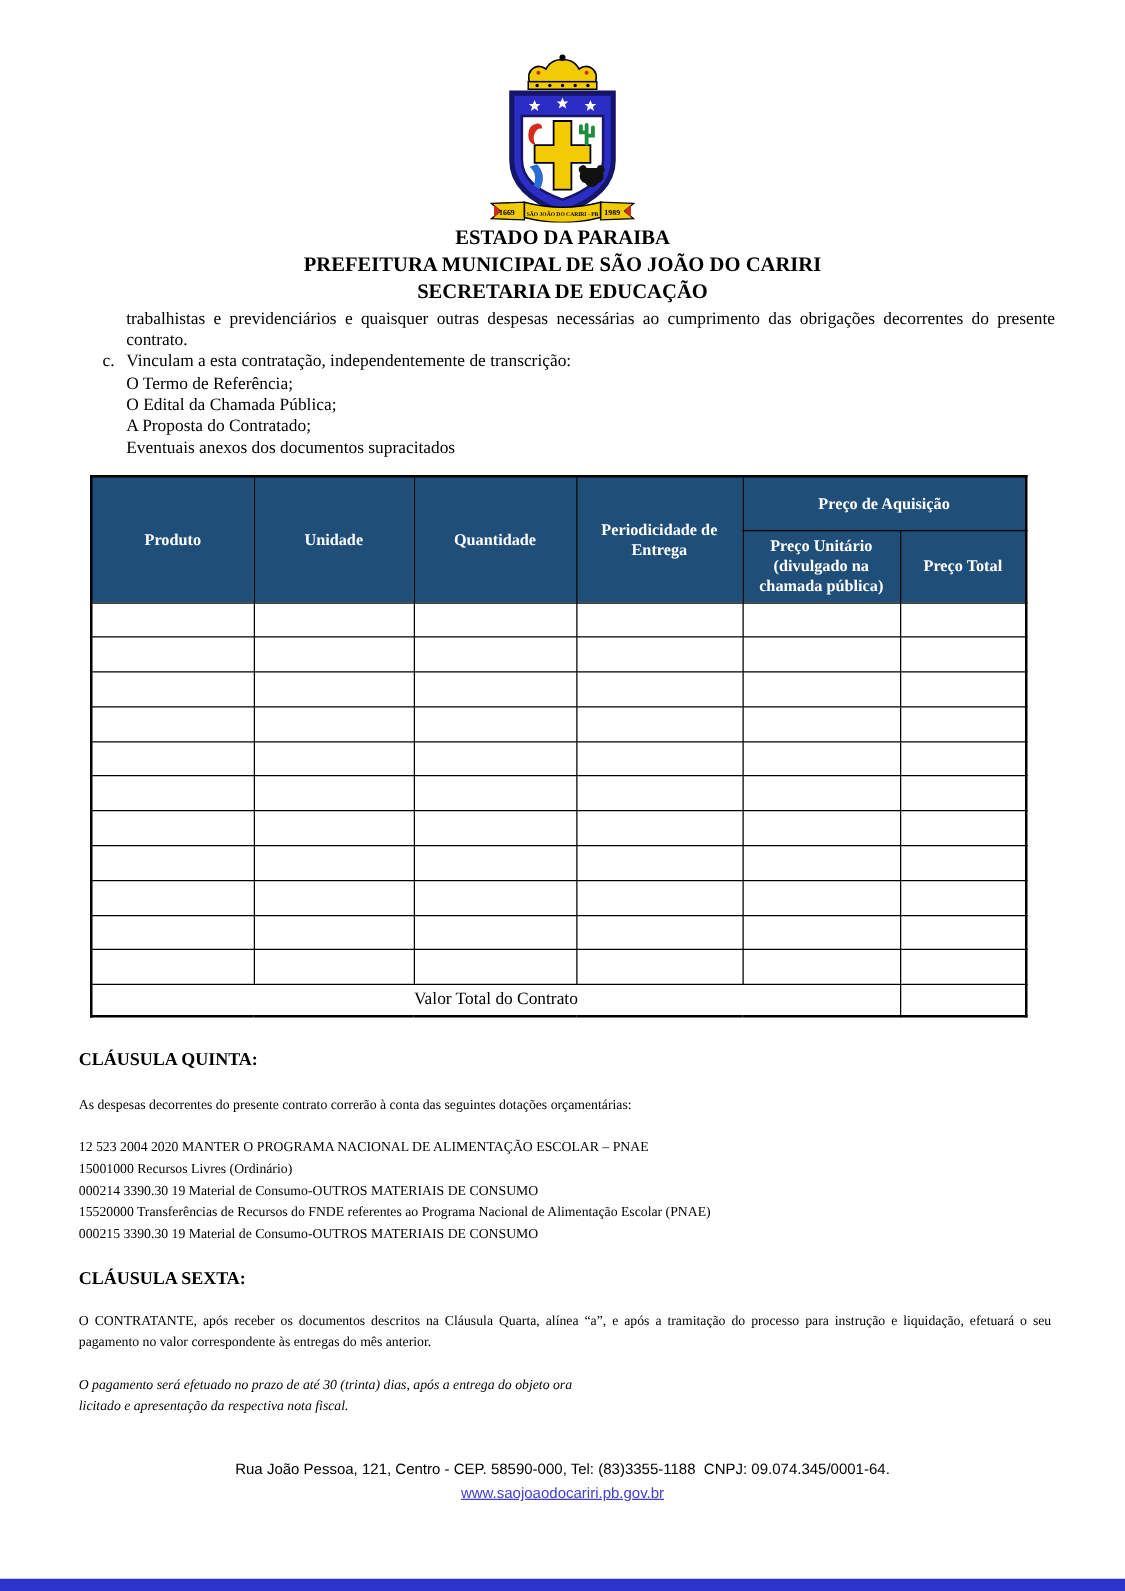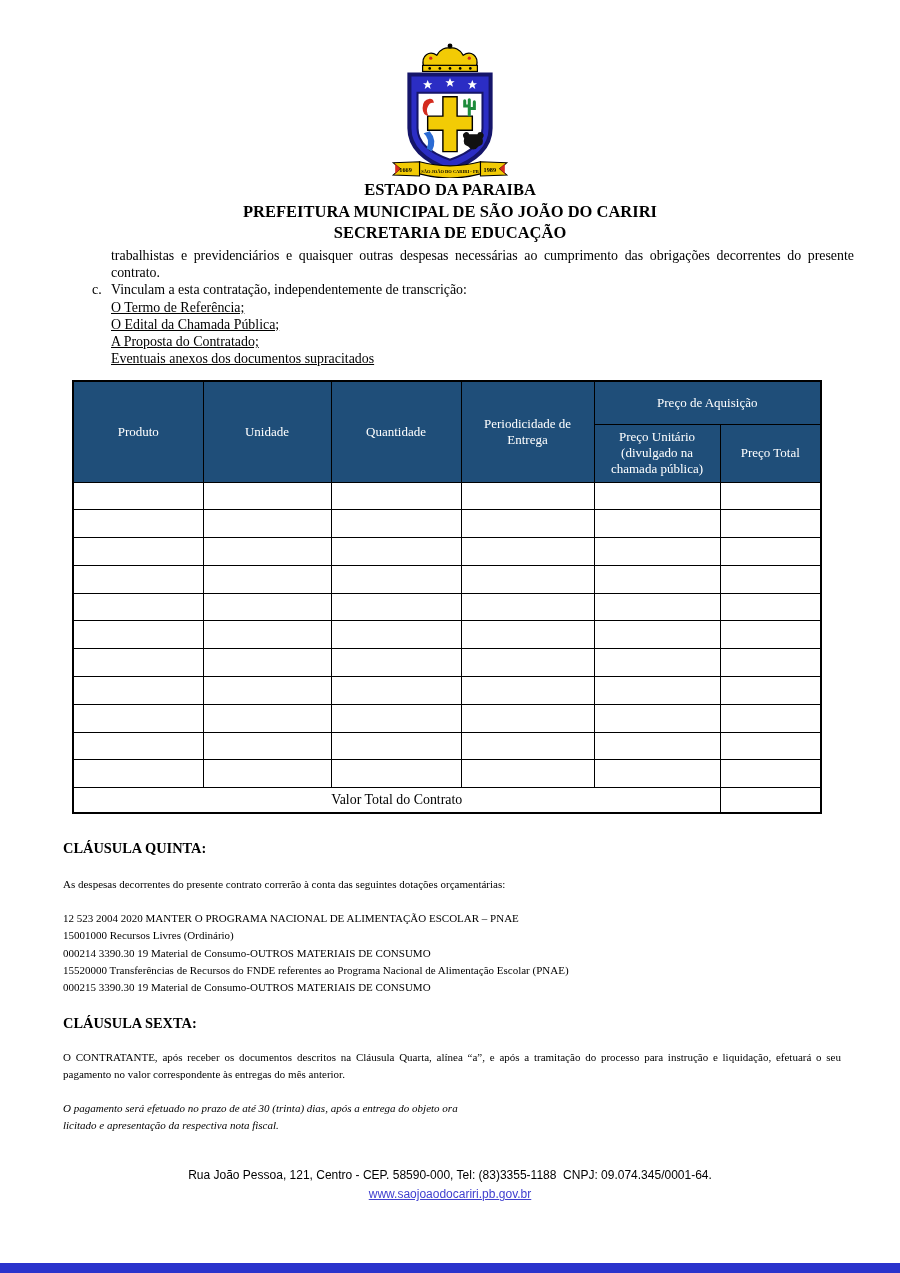--- a/index.html
+++ b/index.html
@@ -6,30 +6,30 @@
   body{
     width:900px;height:1273px;position:relative;background:#ffffff;
     font-family:"Liberation Serif",serif;color:#000;overflow:hidden;
   }
   
   .emblem-wrap{position:absolute;top:42px;left:50%;transform:translateX(-50%);}
   
   .org-header{position:absolute;top:179px;left:0;right:0;text-align:center;
     font-weight:bold;font-size:16.5px;line-height:21.5px;}
   
-  .intro{position:absolute;top:247px;left:92px;width:762px;font-size:13.9px;line-height:17.2px;}
+  .intro{position:absolute;top:247px;left:82px;width:762px;font-size:13.9px;line-height:17.2px;}
   .intro .cont{margin-left:19px;text-align:justify;}
   .intro .row-c{display:flex;}
   .intro .marker{width:19px;flex:none;}
-  .intro .sub{margin-left:19px;text-decoration:underline;}
+  .intro .sub{margin-left:19px;}
   
   table.price-table{position:absolute;top:380px;left:72px;width:748px;
     border-collapse:collapse;table-layout:fixed;font-size:13px;border:2px solid #000;}
   .price-table th{
-    background:var(--table-header-bg);color:#fff;font-weight:normal;
+    background:var(--table-header-bg);color:#fff;font-weight:bold;
     border:1.5px solid #000;text-align:center;vertical-align:middle;padding:2px 5px;}
   .price-table thead tr.r1{height:43px;}
   .price-table thead tr.r2{height:58px;}
   .price-table td{border:1.5px solid #000;height:26.8px;padding:0 6px;}
   .price-table .total-row td{height:24px;font-size:13.9px;}
   .price-table .total-label{text-align:center;}
   
   .abs{position:absolute;left:63px;font-size:11px;line-height:17.3px;}
   .b{font-weight:bold;font-size:14.4px;}
   .t-quinta{top:840px;text-align:right;}

